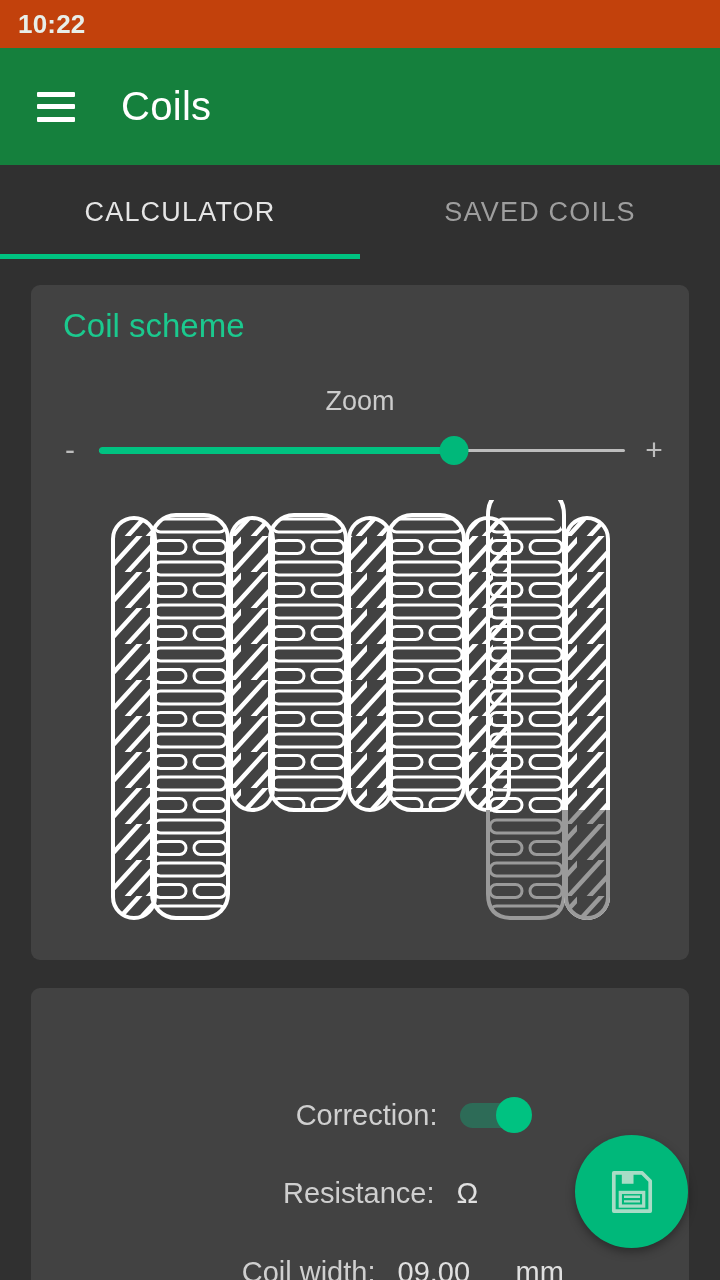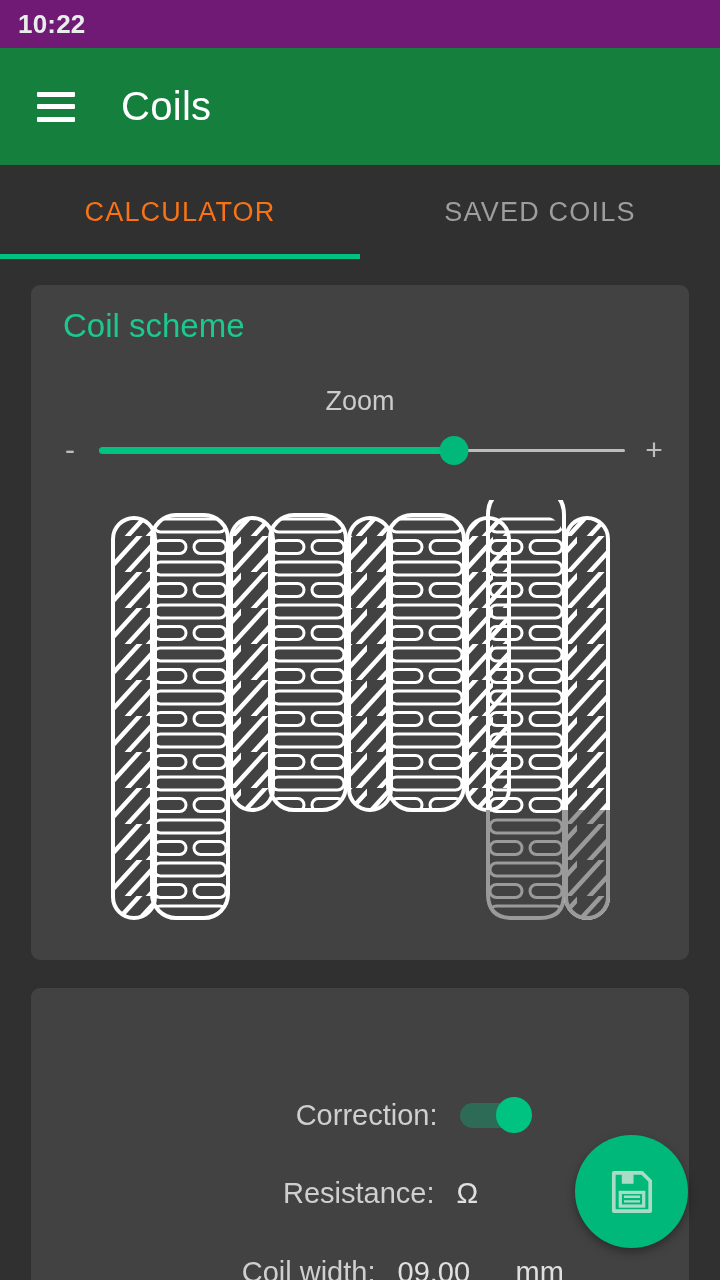--- a/index.html
+++ b/index.html
@@ -17,21 +17,21 @@
     overflow: hidden;
     background: #303030;
   }
 
   
   #status-bar {
     position: absolute;
     top: 0; left: 0;
     width: 720px;
     height: 48px;
-    background: #701a75;
+    background: #c2410c;
     display: flex;
     align-items: center;
     justify-content: space-between;
     padding: 0 18px;
     box-sizing: border-box;
   }
   #status-clock {
     color: #e8eee9;
     font-size: 26px;
     font-weight: bold;
@@ -96,21 +96,21 @@
     display: flex;
     align-items: center;
     justify-content: center;
     cursor: pointer;
   }
   .tab-label {
     font-size: 27px;
     letter-spacing: 1.2px;
     color: #9e9e9e;
   }
-  .tab.active .tab-label { color: #f97316; }
+  .tab.active .tab-label { color: #e5e5e5; }
   .tab-underline {
     position: absolute;
     bottom: 0; left: 0;
     width: 100%;
     height: 5px;
     background: #00c281;
     display: none;
   }
   .tab.active .tab-underline { display: block; }
 

